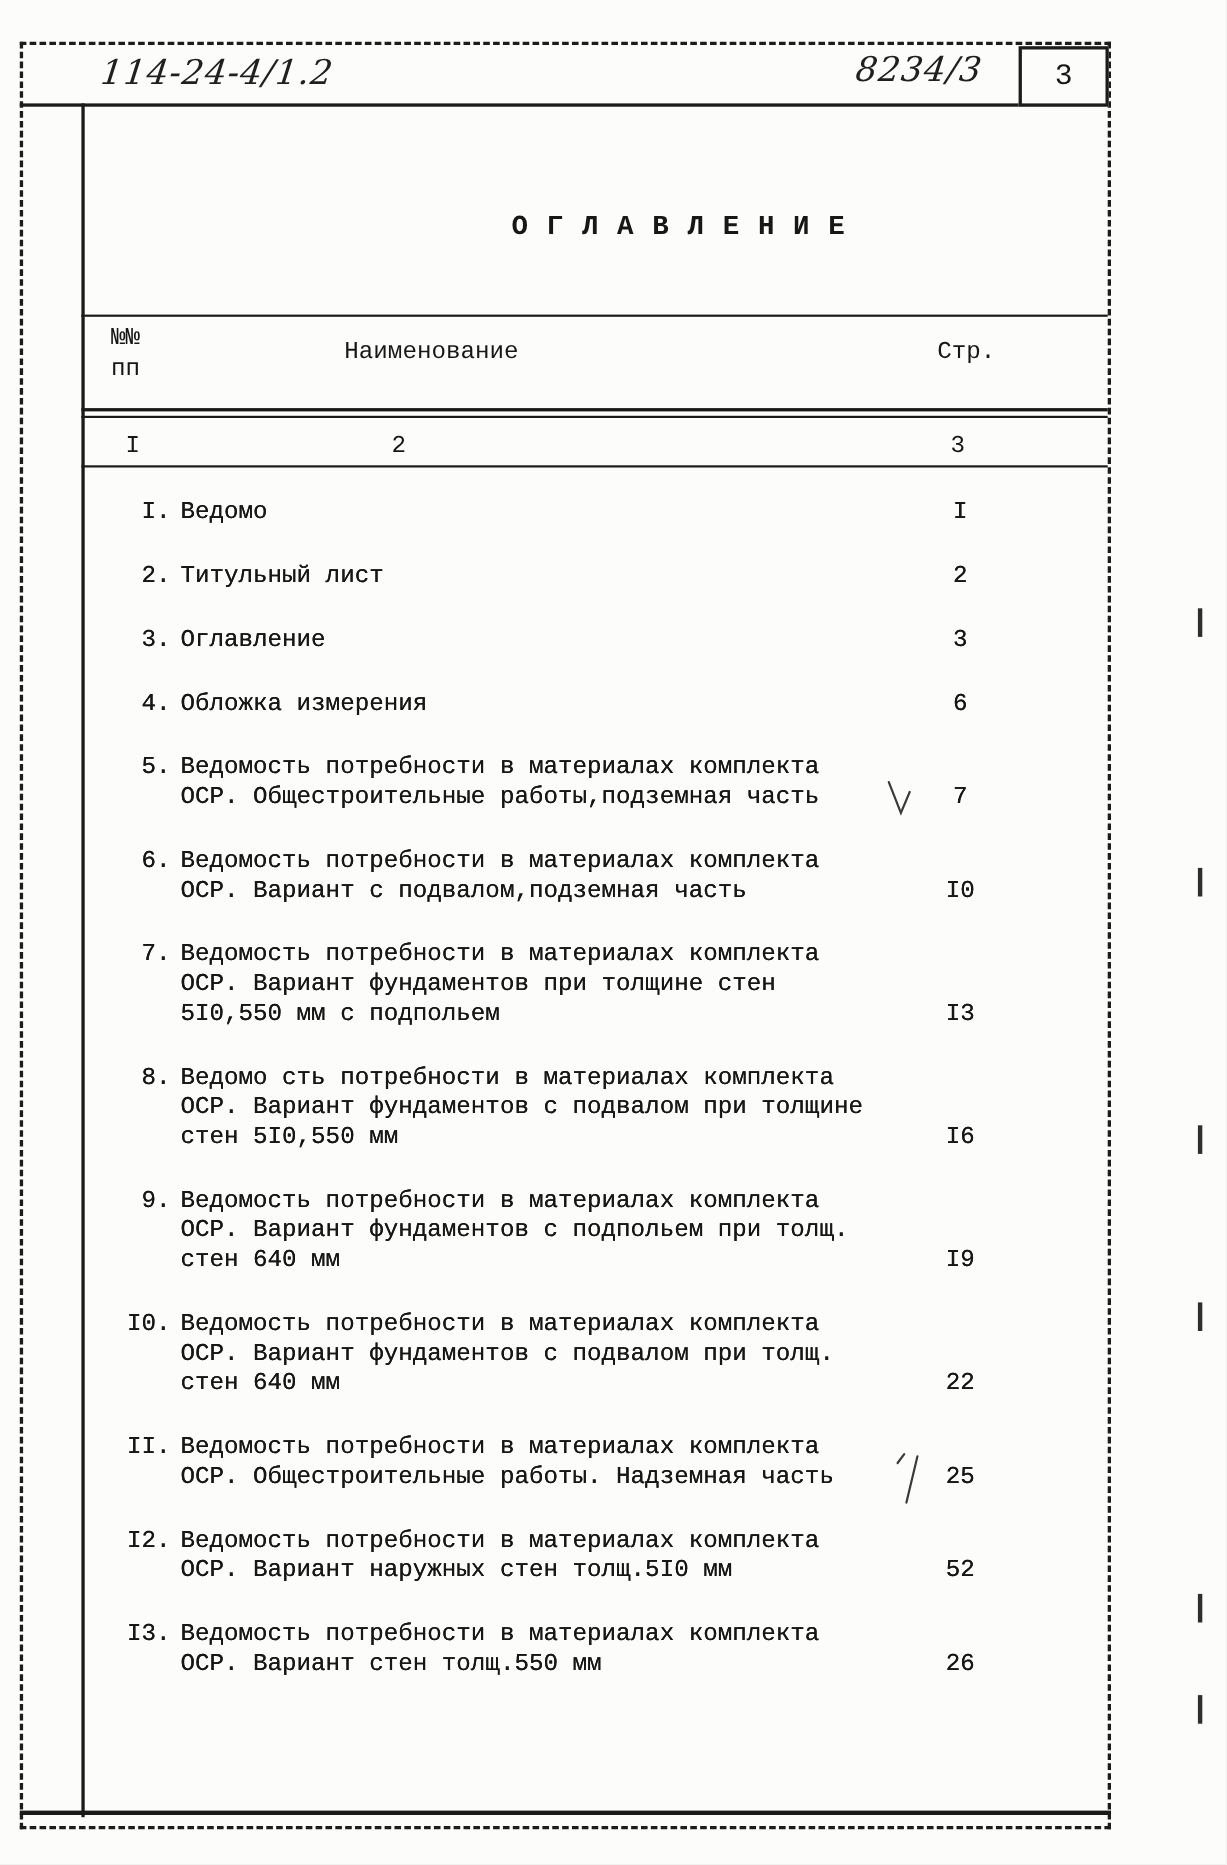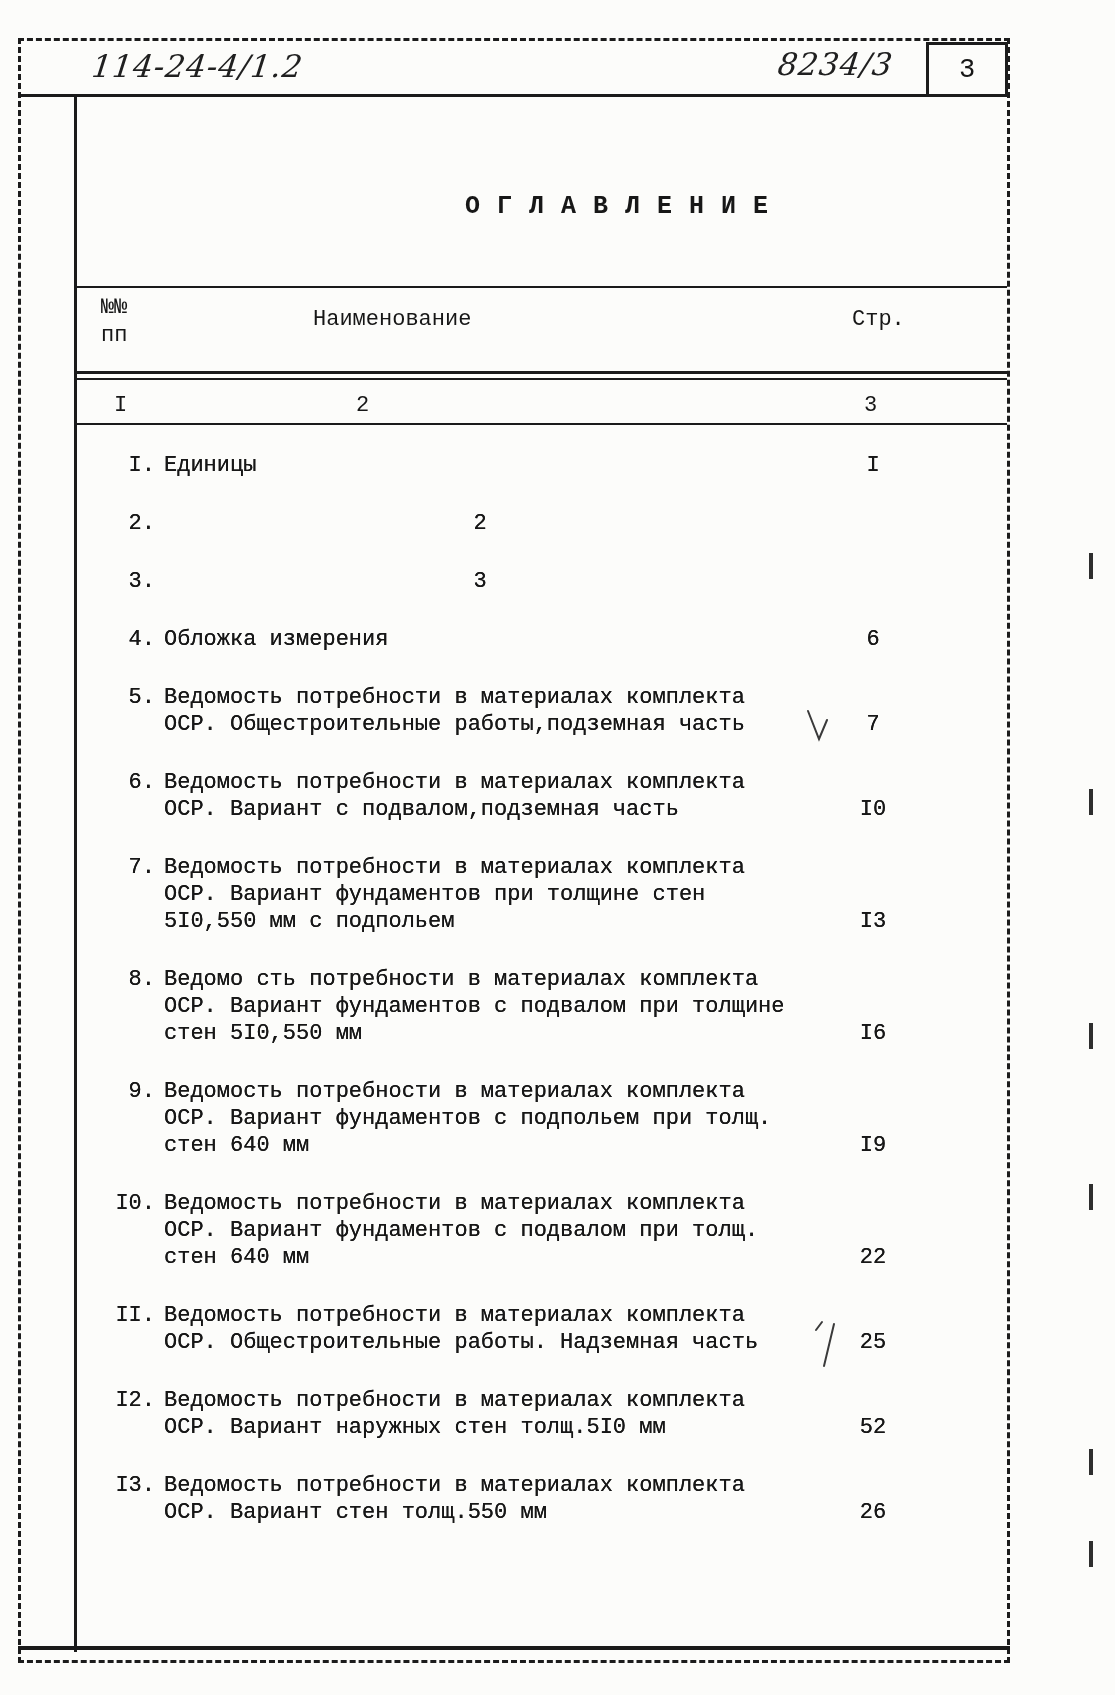--- a/index.html
+++ b/index.html
@@ -130,31 +130,33 @@
   <div class="idx idx-1">I</div>
   <div class="idx idx-2">2</div>
   <div class="idx idx-3">3</div>
 
   <div class="hline idx-rule"></div>
 
   <div class="toc">
 
     <div class="row">
       <div class="cell num">I.</div>
-      <div class="cell name">Единицы</div>
+      <div class="cell name">Ведомо</div>
       <div class="cell page">I</div>
     </div>
 
     <div class="row">
       <div class="cell num">2.</div>
+      <div class="cell name">Титульный лист</div>
       <div class="cell page">2</div>
     </div>
 
     <div class="row">
       <div class="cell num">3.</div>
+      <div class="cell name">Оглавление</div>
       <div class="cell page">3</div>
     </div>
 
     <div class="row">
       <div class="cell num">4.</div>
       <div class="cell name">Обложка измерения</div>
       <div class="cell page">6</div>
     </div>
 
     <div class="row">

